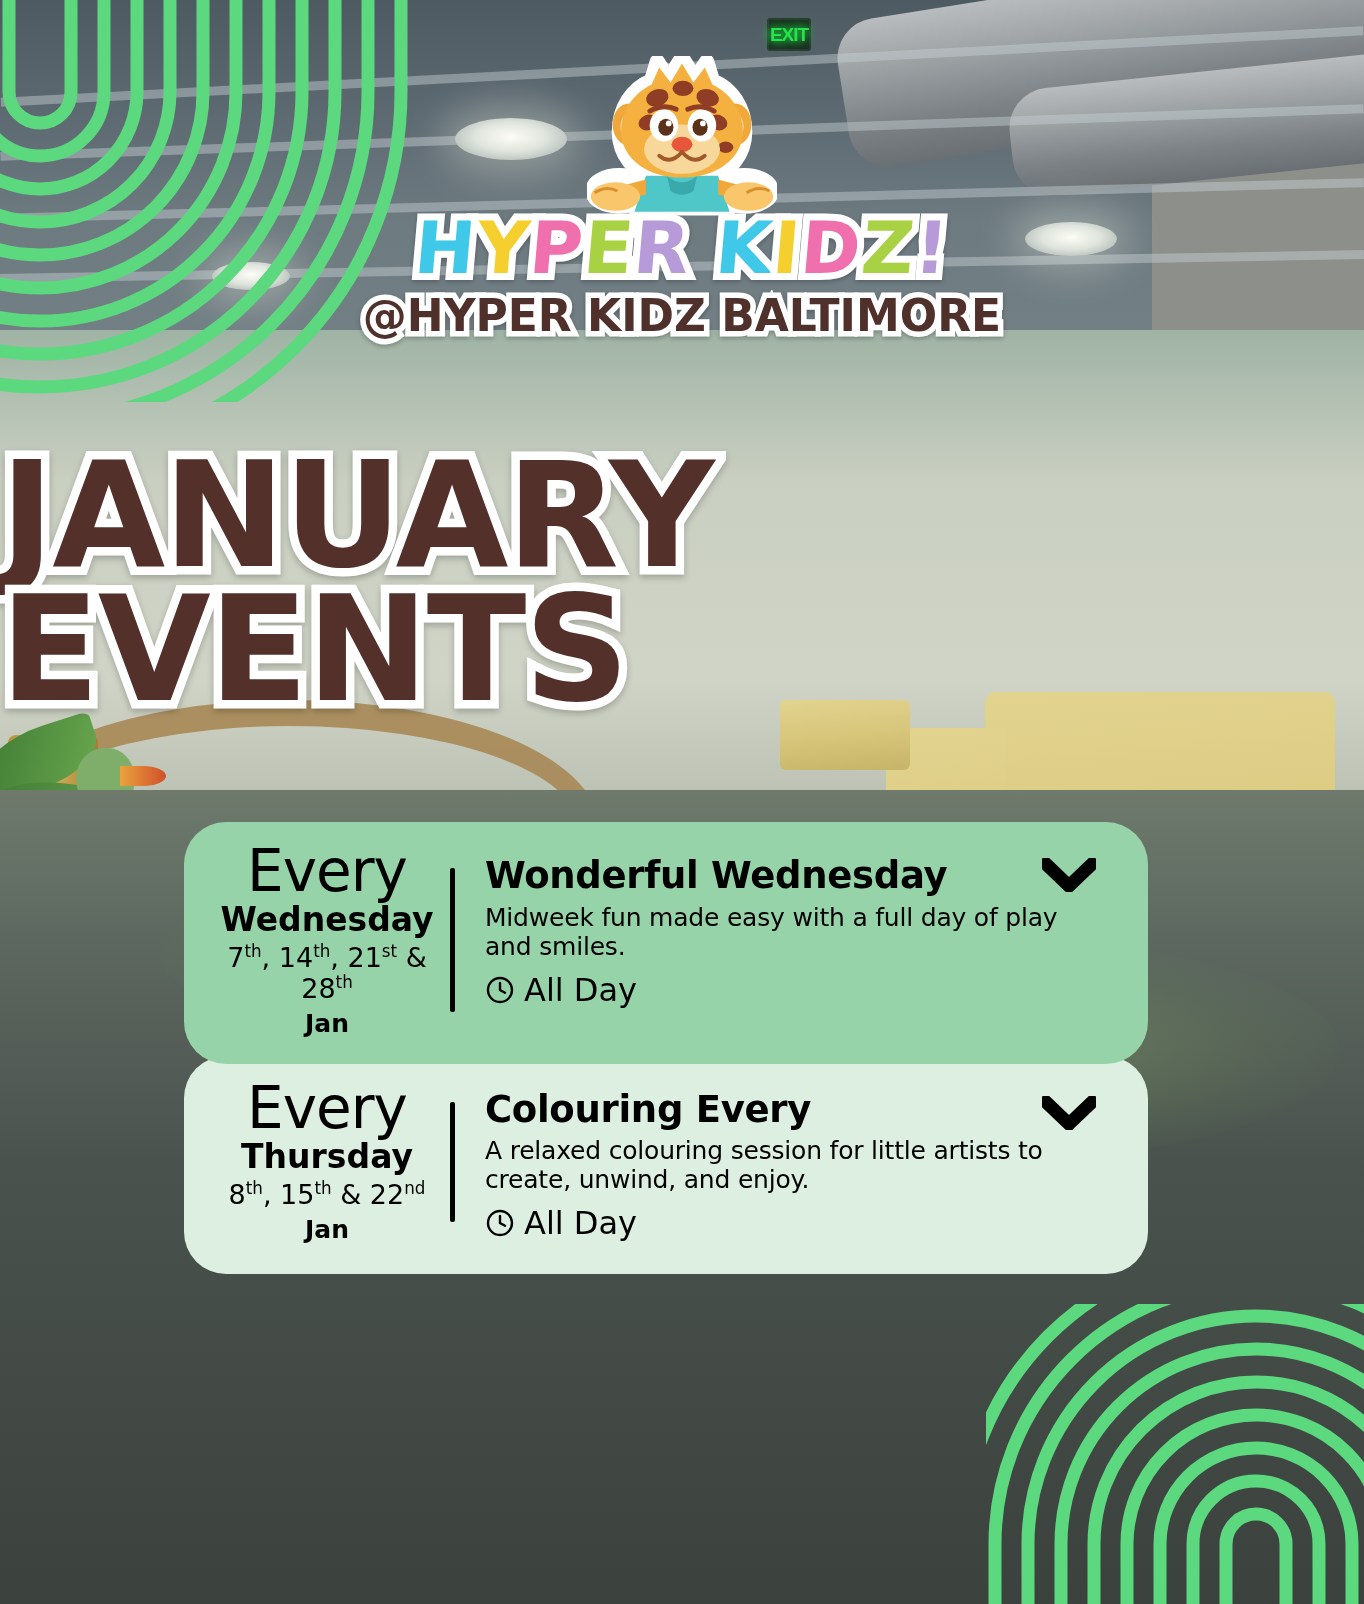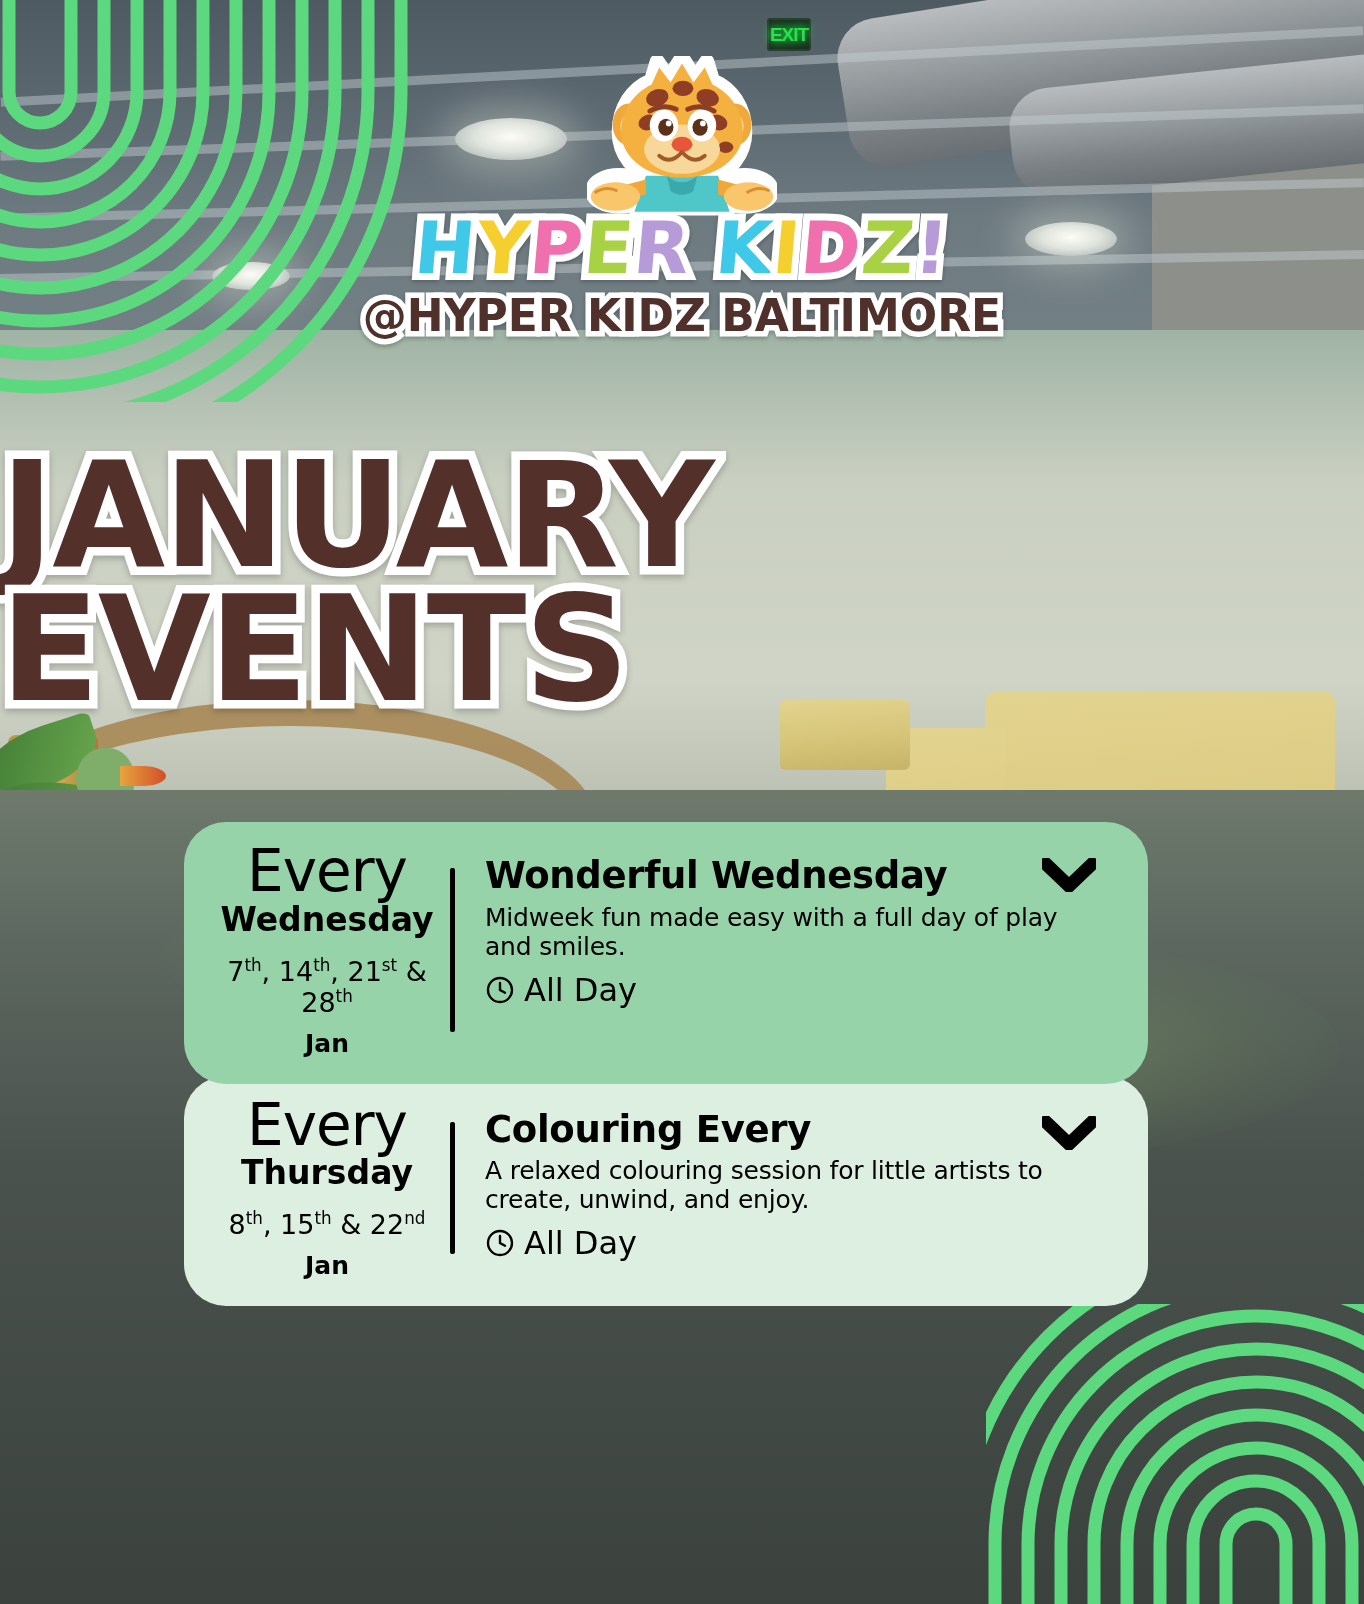--- a/index.html
+++ b/index.html
@@ -176,26 +176,26 @@
   .date-every {
     font-family: "DejaVu Sans", sans-serif;
     font-size: 58px; font-weight: 400; line-height: .96; letter-spacing: -1px;
   }
   .date-day {
     font-family: "DejaVu Sans", sans-serif;
     font-size: 33px; font-weight: 700; line-height: 1.12; margin-top: 2px;
   }
   .date-nums {
     font-family: "DejaVu Sans", sans-serif;
-    font-size: 27px; font-weight: 400; line-height: 1.15; margin-top: 17px;
+    font-size: 27px; font-weight: 400; line-height: 1.15; margin-top: 3px;
   }
   .date-nums sup { font-size: .62em; vertical-align: super; }
   .date-month {
     font-family: "DejaVu Sans", sans-serif;
-    font-size: 25px; font-weight: 700; margin-top: 11px;
+    font-size: 25px; font-weight: 700; margin-top: 5px;
   }
 
   .divider {
     width: 5px; flex: 0 0 5px; background: #000; margin: 24px 0 26px 0; border-radius: 2px;
   }
 
   .info-col { flex: 1 1 auto; padding-left: 30px; padding-top: 12px; color: #000; }
   .event-title {
     font-family: "DejaVu Sans", sans-serif;
     font-size: 37px; font-weight: 700; line-height: 1.1; letter-spacing: -.3px;

